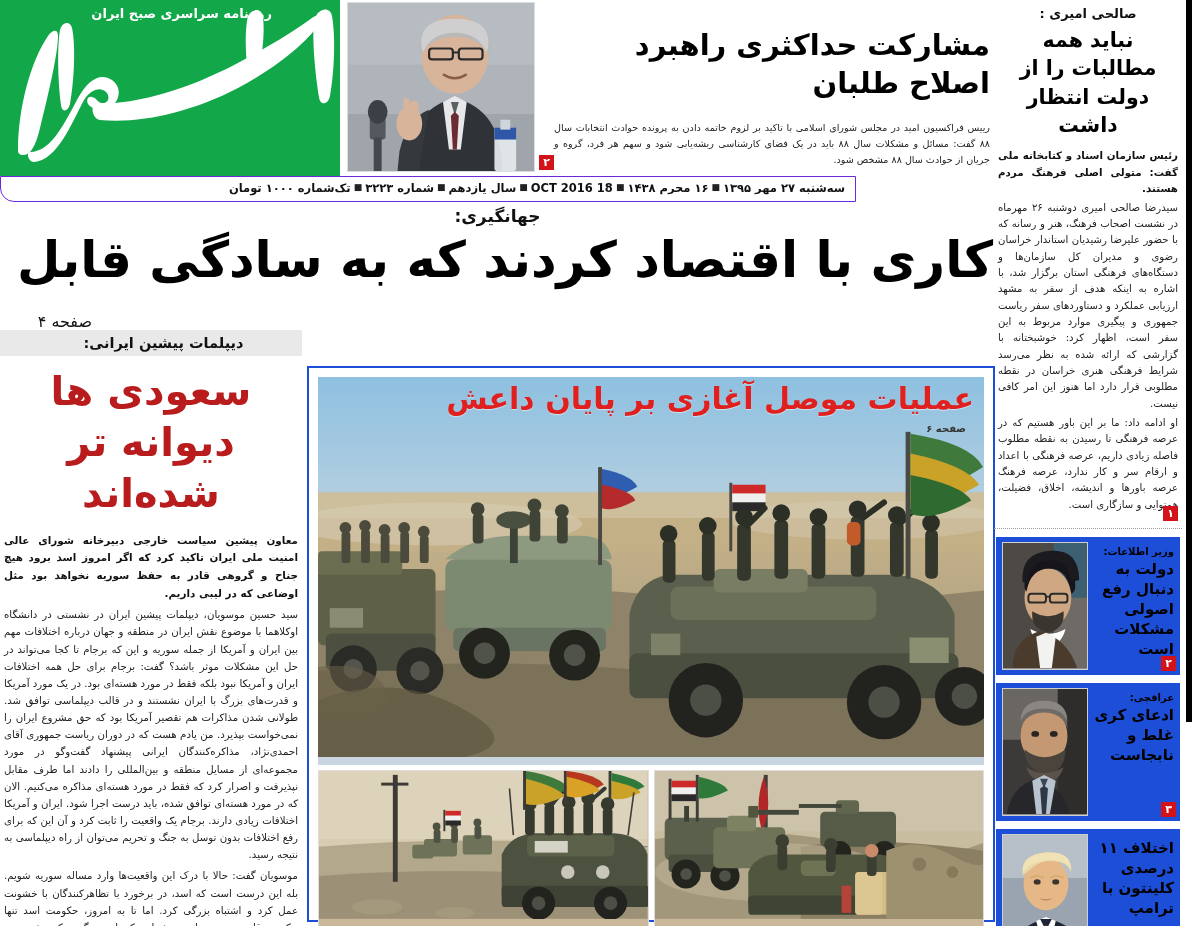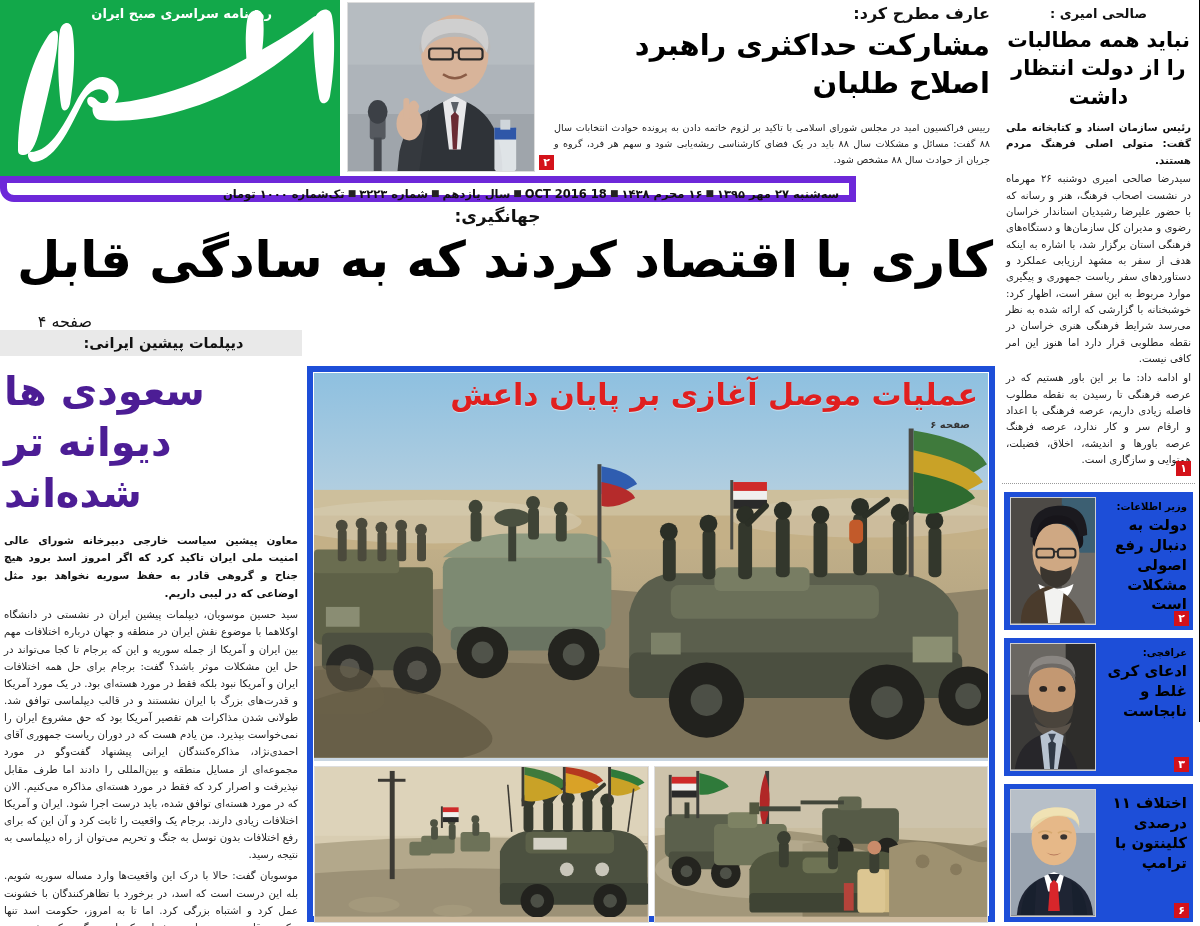--- a/index.html
+++ b/index.html
@@ -21,21 +21,21 @@
   .masthead .tagline{
     position:absolute;top:6px;right:68px;
     color:#ffffff;font-size:13px;font-weight:bold;
     letter-spacing:0.5px;white-space:nowrap;
   }
   .masthead .logo-svg{position:absolute;left:0;top:0;}
 
   
   .datestrip{
     position:absolute;left:0;top:176px;width:856px;height:26px;
-    border:7px solid #6d28d9;border-radius:0 0 0 14px;
+    border:1px solid #6d28d9;border-radius:0 0 0 14px;
     box-sizing:border-box;background:#fff;
   }
   .datestrip .dateline{
     position:absolute;right:10px;top:4px;
     font-size:11.5px;font-weight:bold;color:#111;white-space:nowrap;
   }
   .datestrip .sep{color:#222;font-size:9px;margin:0 3px;vertical-align:2px;}
 
   
   .topstory{
@@ -60,22 +60,22 @@
   }
   .badge{
     display:inline-block;background:#d4121a;color:#fff;
     font-size:11px;font-weight:bold;width:15px;height:15px;
     line-height:15px;text-align:center;
   }
   .topstory .badge{position:absolute;left:194px;bottom:4px;}
 
   
   .sidebar{
-    position:absolute;right:0;top:0;width:202px;height:722px;
-    border-right:1px solid #000000;box-sizing:border-box;
+    position:absolute;right:8px;top:0;width:202px;height:722px;
+    border-right:6px solid #000000;box-sizing:border-box;
   }
   .sb-lead{position:relative;padding:6px 8px 4px 8px;}
   .sb-lead .kicker{text-align:center;font-size:13px;font-weight:bold;color:#111;margin-bottom:5px;}
   .sb-lead .head{text-align:center;font-size:20.5px;line-height:1.38;font-weight:bold;color:#000;}
   .sb-lead .sub{
     text-align:justify;font-size:10.3px;line-height:1.6;font-weight:bold;
     color:#111;margin-top:8px;direction:rtl;
   }
   .sb-lead .body{
     text-align:justify;font-size:10.1px;line-height:1.62;color:#222;margin-top:3px;
@@ -113,36 +113,36 @@
     position:absolute;right:903px;top:106px;font-size:16px;font-weight:normal;color:#111;
   }
 
   
   .leftcol{position:absolute;left:0;top:330px;width:302px;height:596px;}
   .lc-kickbar{
     background:#e9e9e9;height:26px;line-height:26px;text-align:center;
     font-size:14.5px;font-weight:bold;color:#111;padding-left:25px;
   }
   .lc-head{
-    text-align:left;font-size:40px;line-height:1.28;font-weight:bold;
-    color:#4c1d95;margin-top:10px;padding:0 4px;
+    text-align:center;font-size:40px;line-height:1.28;font-weight:bold;
+    color:#b91c1c;margin-top:10px;padding:0 4px;
   }
   .lc-sub{
     text-align:justify;font-size:10.4px;line-height:1.7;font-weight:bold;
     color:#111;margin-top:12px;padding:0 4px;
   }
   .lc-body{
     text-align:justify;font-size:10.2px;line-height:1.68;color:#222;
     margin-top:4px;padding:0 4px;
   }
 
   
   .photopack{
     position:absolute;left:307px;top:366px;width:688px;height:556px;
-    border:6px solid #1d4ed8;background:#fff;box-sizing:border-box;padding:1px;
+    border:2px solid #1d4ed8;background:#fff;box-sizing:border-box;padding:9px;
   }
   .pp-main{position:relative;width:100%;height:388px;overflow:hidden;background:#c9d6e2;}
   .pp-main .ovl-head{
     position:absolute;right:10px;top:4px;z-index:5;
     font-size:30px;font-weight:bold;color:#e01f1f;
     text-shadow:0 1px 1px rgba(255,255,255,.5);white-space:nowrap;
   }
   .pp-main .ovl-page{
     position:absolute;right:18px;top:46px;z-index:5;
     font-size:10px;font-weight:bold;color:#333;
@@ -170,21 +170,20 @@
     <div class="tagline">روزنامه سراسری صبح ایران</div>
   </div>
 
   <div class="datestrip">
     <div class="dateline">
       <span>سه‌شنبه ۲۷ مهر ۱۳۹۵</span><span class="sep">■</span><span>۱۶ محرم ۱۴۳۸</span><span class="sep">■</span><span>18 OCT 2016</span><span class="sep">■</span><span>سال یازدهم</span><span class="sep">■</span><span>شماره ۳۲۲۳</span><span class="sep">■</span><span>تک‌شماره ۱۰۰۰ تومان</span>
     </div>
   </div>
 
   <div class="topstory">
-    <div class="kicker">عارف مطرح کرد:</div>
     <div class="head">مشارکت حداکثری راهبرد اصلاح طلبان</div>
     <div class="lede">رییس فراکسیون امید در مجلس شورای اسلامی با تاکید بر لزوم خاتمه دادن به پرونده حوادث انتخابات سال ۸۸ گفت: مسائل و مشکلات سال ۸۸ باید در یک فضای کارشناسی ریشه‌یابی شود و سهم هر فرد، گروه و جریان از حوادث سال ۸۸ مشخص شود.</div>
     <div class="photo">
       <svg class="ph" viewBox="0 0 188 170" preserveAspectRatio="none">
         <rect width="188" height="170" fill="#c3c8cc"></rect>
         <rect x="0" y="0" width="188" height="62" fill="#b6bcc1"></rect>
         <rect x="0" y="62" width="188" height="50" fill="#aeb4ba"></rect>
         <rect x="0" y="112" width="188" height="58" fill="#9fa5ab"></rect>
         <ellipse cx="108" cy="52" rx="34" ry="40" fill="#d8b49a"></ellipse>
         <path d="M74 38 q34 -30 68 -2 q4 10 0 16 q-10 -18 -34 -18 q-24 0 -34 18 q-4 -6 0 -14 Z" fill="#b9b9b9"></path>

